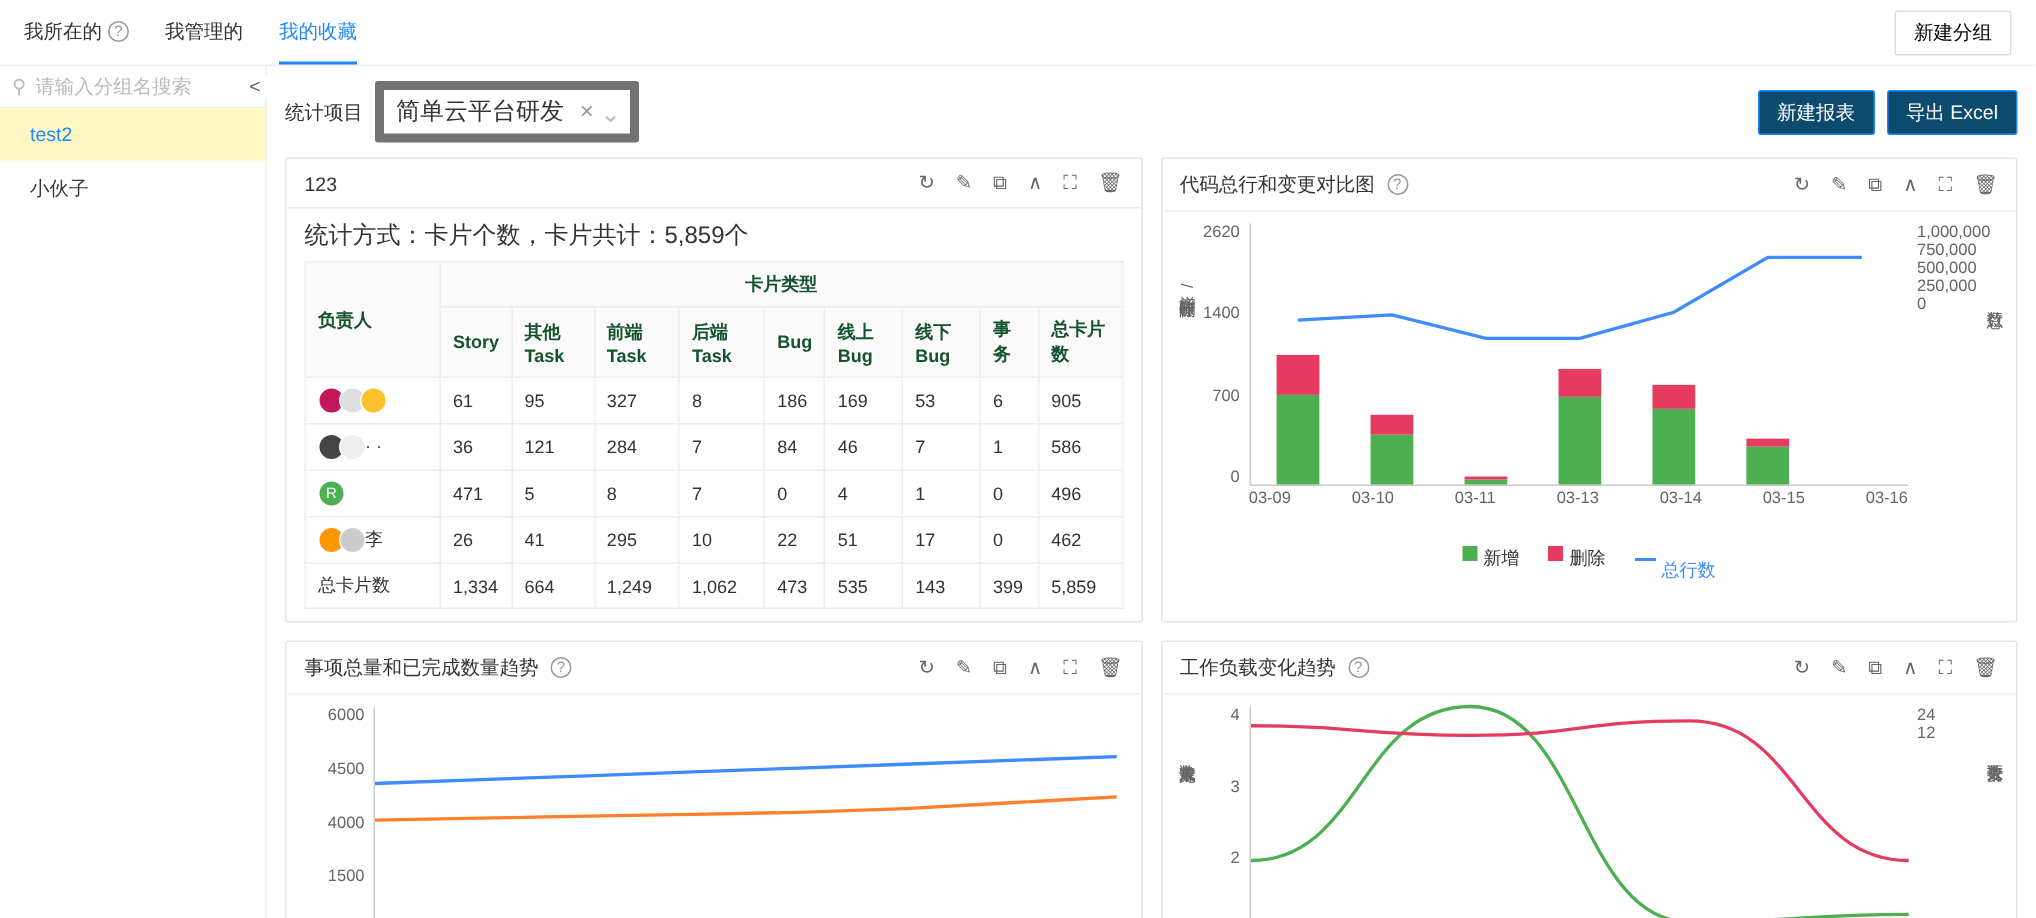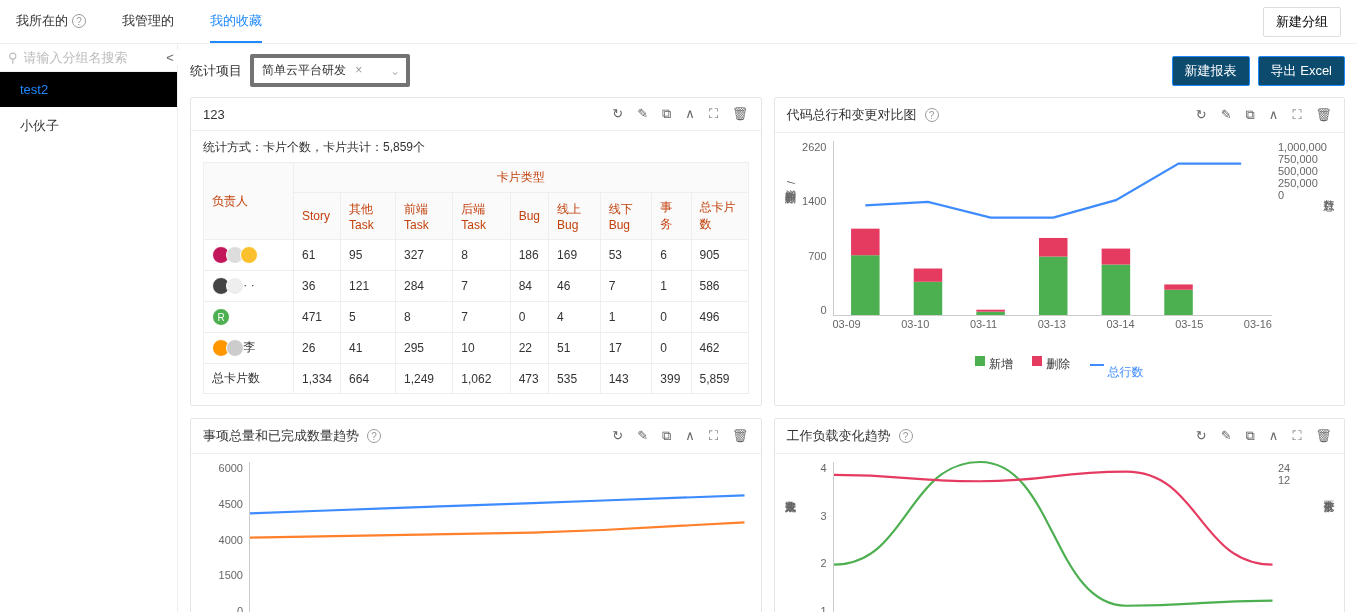--- a/index.html
+++ b/index.html
@@ -1,49 +1,49 @@
 <!DOCTYPE html>
 <html><head>
 <meta charset="utf-8">
 <style>
 *{box-sizing:border-box;margin:0;padding:0;font-family:-apple-system,"PingFang SC","Microsoft YaHei",sans-serif}
 body{width:1357px;height:612px;overflow:hidden;background:#fff;color:#333;font-size:13px}
 .top-bar{display:flex;justify-content:space-between;align-items:center;padding:0 16px;height:44px;border-bottom:1px solid #eee}
-.tabs{display:flex;gap:36px;height:100%;align-items:center}
+.tabs{display:flex;gap:24px;height:100%;align-items:center}
 .tab{color:#333;cursor:pointer;height:100%;display:flex;align-items:center;border-bottom:2px solid transparent}
 .tab.active{color:#1e88ff;border-bottom-color:#1e88ff}
 .help-icon{display:inline-block;width:14px;height:14px;border:1px solid #999;border-radius:50%;font-size:10px;text-align:center;line-height:13px;color:#999;margin-left:4px}
 .btn{padding:5px 12px;border:1px solid #ddd;background:#fff;border-radius:2px;cursor:pointer;font-size:13px}
 .btn-primary{background:#0c4a6e;color:#fff;border-color:#1e88ff}
 .layout{display:flex;height:calc(100% - 44px)}
 .sidebar{width:178px;border-right:1px solid #eee;display:flex;flex-direction:column}
 .search-wrap{display:flex;align-items:center;padding:6px 8px;border-bottom:1px solid #eee;color:#bbb;position:relative}
 .search-wrap input{border:none;outline:none;flex:1;font-size:13px;margin-left:6px;color:#333}
 .search-wrap input::placeholder{color:#bbb}
 .collapse-arrow{position:absolute;right:-1px;top:6px;width:16px;text-align:center;color:#666;cursor:pointer}
 .side-item{padding:10px 20px;cursor:pointer}
-.side-item.active{background:#000000;color:#1e88ff}
+.side-item.active{background:#fef9c3;color:#1e88ff}
 .main{flex:1;padding:10px 12px;overflow:auto}
 .toolbar{display:flex;align-items:center;margin-bottom:10px}
 .toolbar-label{margin-right:8px}
-.proj-tag{border:4px solid #737373;border-radius:2px;padding:4px 24px 4px 8px;position:relative;min-width:160px;font-size:12px}
+.proj-tag{border:6px solid #737373;border-radius:2px;padding:4px 24px 4px 8px;position:relative;min-width:160px;font-size:16px}
 .proj-tag .x{margin-left:6px;color:#999}
 .proj-tag .dd{position:absolute;right:6px;top:6px;color:#bbb}
 .toolbar-right{margin-left:auto;display:flex;gap:8px}
 .panels{display:grid;grid-template-columns:1fr 1fr;gap:12px}
 .panel{border:1px solid #e5e5e5;border-radius:2px}
 .panel-head{display:flex;align-items:center;padding:8px 12px;border-bottom:1px solid #eee}
 .panel-title{display:flex;align-items:center;gap:4px}
 .panel-actions{margin-left:auto;display:flex;gap:14px;color:#666}
 .panel-actions span{cursor:pointer}
 .panel-body{padding:8px 12px}
-.stat-line{font-size:12px;margin-bottom:6px}
+.stat-line{font-size:16px;margin-bottom:6px}
 table{width:100%;border-collapse:collapse;font-size:12px}
 th,td{border:1px solid #eee;padding:6px 8px;text-align:left}
-th{font-weight:400;color:#c2410c;background:#fafafa}
+th{font-weight:700;color:#14532d;background:#fafafa}
 .th-owner{width:90px}
 .avatar{width:18px;height:18px;border-radius:50%;display:inline-block;vertical-align:middle;margin-right:-4px;border:1px solid #fff}
 .av1{background:#c2185b}.av2{background:#ddd}.av3{background:#fbc02d}
 .av4{background:#444}.av5{background:#eee}
 .av6{background:#4caf50;color:#fff;font-size:10px;text-align:center;line-height:18px}
 .av7{background:#ff9800}.av8{background:#ccc}
 .chart{position:relative;height:195px}
 .chart-sm{height:175px}
 .y-ax{position:absolute;left:0;top:0;bottom:20px;width:46px;display:flex;flex-direction:column;justify-content:space-between;text-align:right;font-size:11px;color:#666;padding-right:6px}
 .y-ax2{position:absolute;right:0;top:0;bottom:20px;width:60px;display:flex;flex-direction:column;text-align:left;font-size:11px;color:#666;padding-left:6px}

